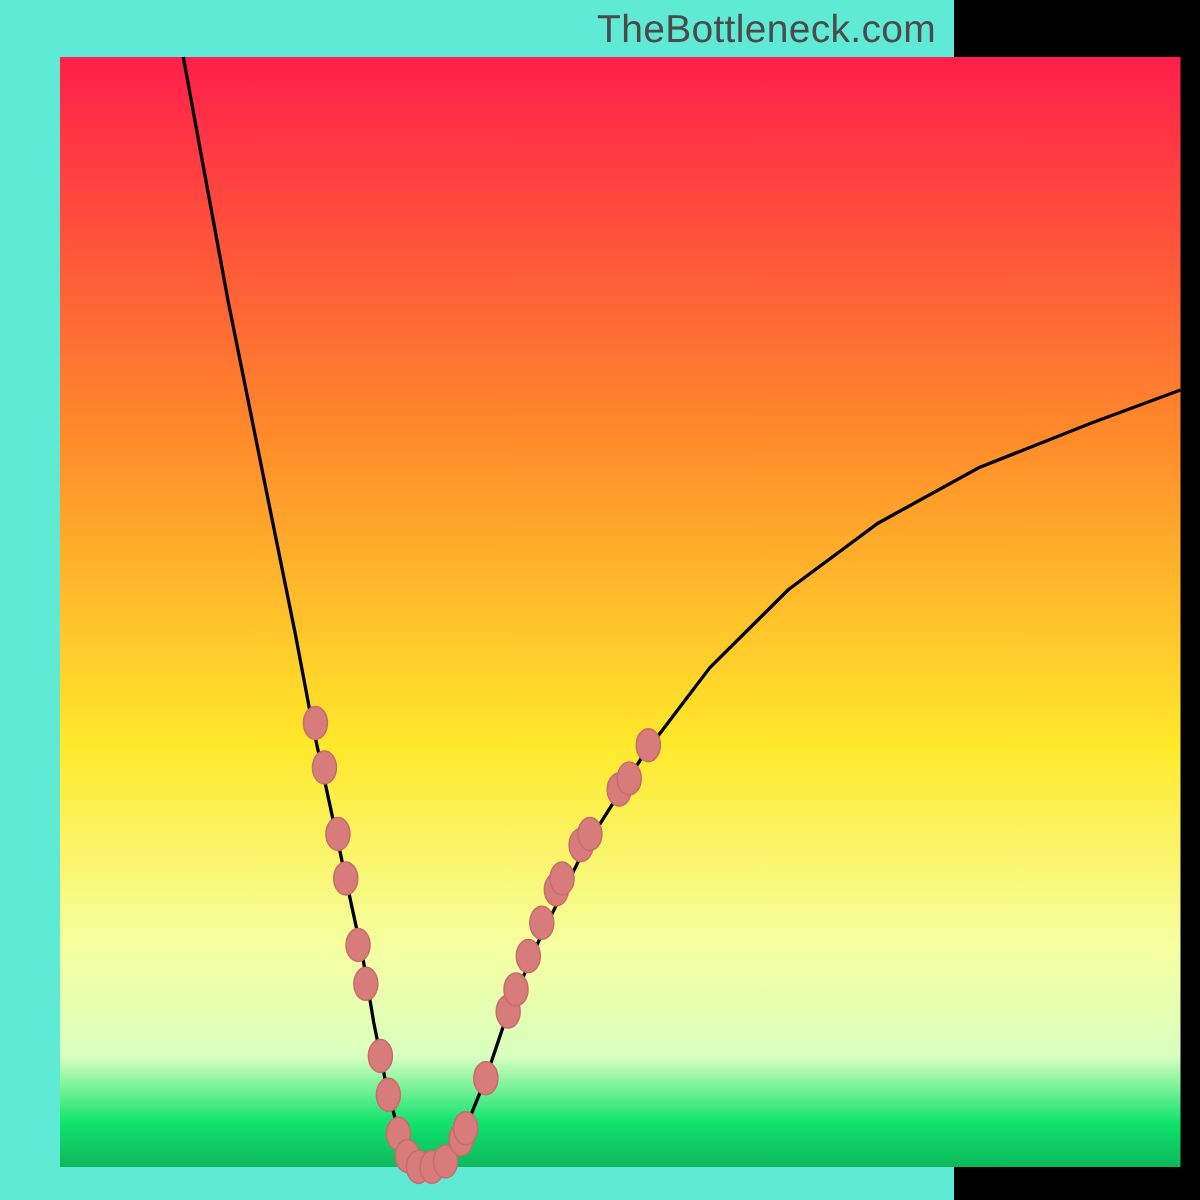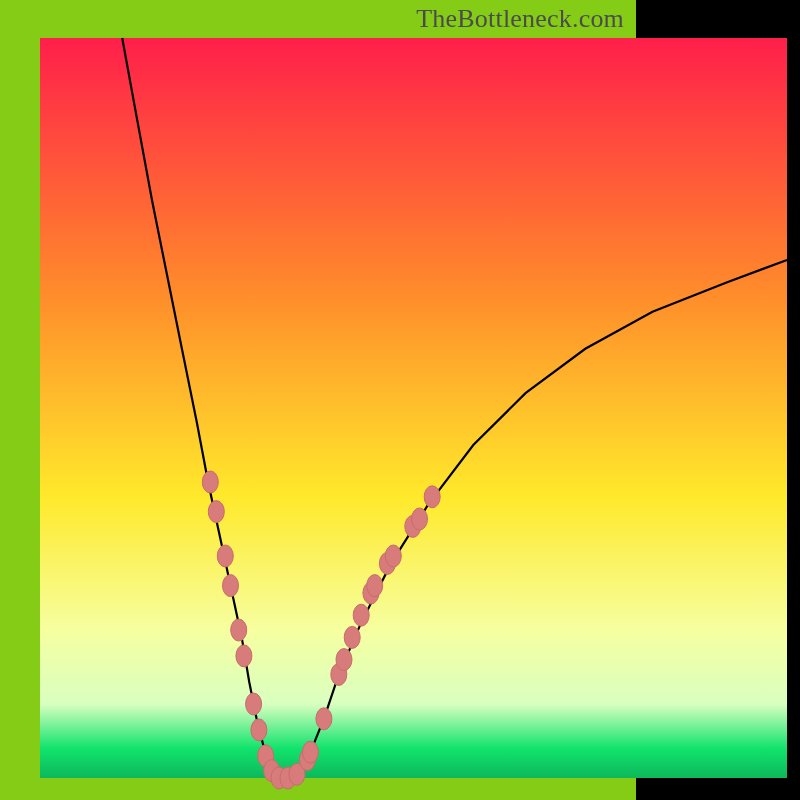--- a/index.html
+++ b/index.html
@@ -8,22 +8,21 @@
     width: 800px;
     height: 800px;
     overflow: hidden;
     background: #000;
     font-family: Arial, Helvetica, sans-serif;
   }
   .frame {
     position: relative;
     width: 636px;
     height: 800px;
-    background: #84cc16;
-    font-family: Liberation Serif, serif;
+    background: #5eead4;
   }
   .watermark {
     position: absolute;
     top: 4px;
     right: 12px;
     font-size: 26px;
     font-weight: 500;
     color: #4b4b4b;
     z-index: 50;
     letter-spacing: 0.2px;

